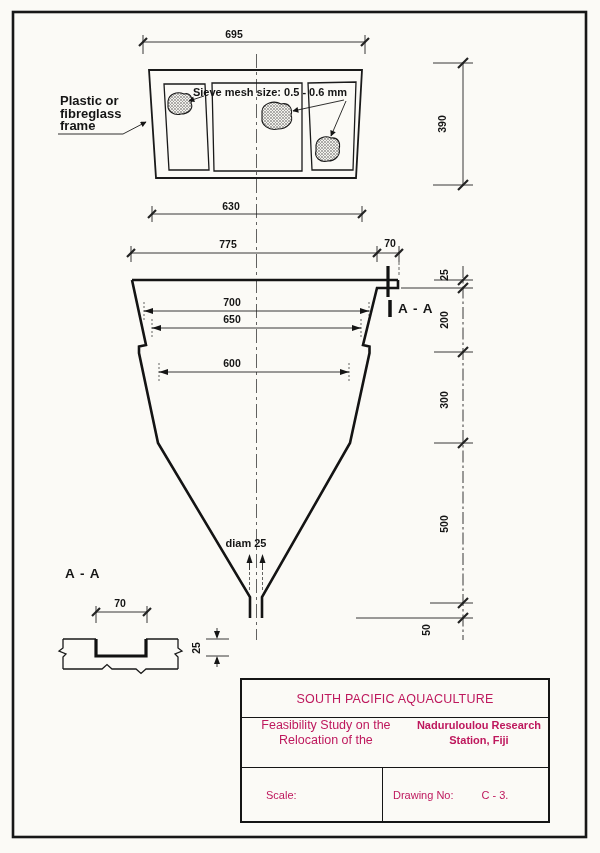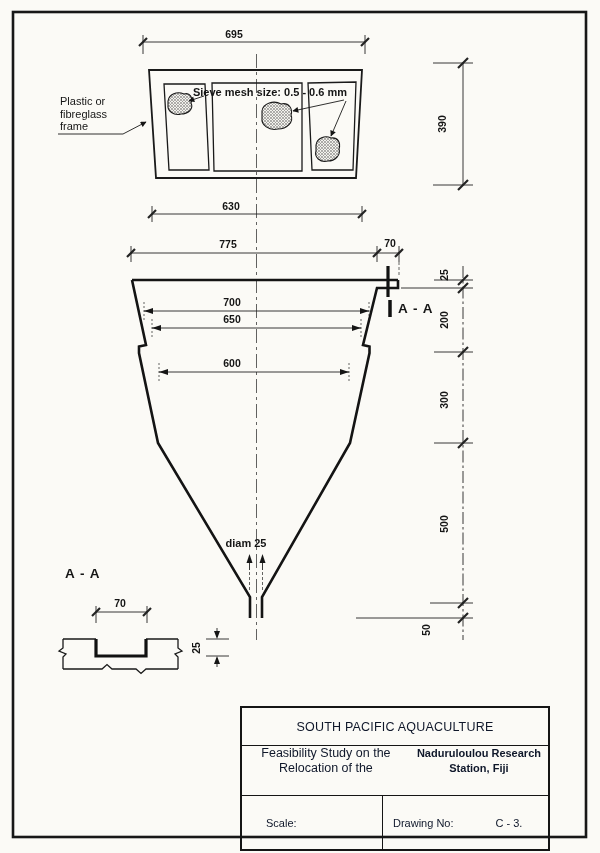--- a/index.html
+++ b/index.html
@@ -8,39 +8,39 @@
     background:#fbfaf6;
     font-family:"Liberation Sans", sans-serif;color:#111;
   }
   svg{position:absolute;left:0;top:0;}
   svg text{font-family:"Liberation Sans", sans-serif;fill:#151515;}
   .dimtxt{font-size:10.5px;font-weight:bold;}
   .notetxt{font-size:11px;font-weight:bold;}
   .sectxt{font-size:13.5px;font-weight:bold;letter-spacing:1px;}
   .frame-note{
     position:absolute;left:60px;top:95px;width:70px;
-    font-size:11px;line-height:12.5px;font-weight:normal;
+    font-size:13px;line-height:12.5px;font-weight:bold;
     white-space:pre-line;color:#151515;
   }
   .tb{
     position:absolute;left:240px;top:678px;width:310px;height:145px;
     border:2px solid #151515;box-sizing:border-box;background:transparent;
-    display:flex;flex-direction:column;color:#0f172a;margin-top:28px;
+    display:flex;flex-direction:column;color:#be185d;
   }
   .tb-row{box-sizing:border-box;border-bottom:1.5px solid #151515;}
   .tb-r1{height:38px;display:flex;flex-direction:column;justify-content:center;
     text-align:center;font-size:12.5px;line-height:14px;letter-spacing:.2px;}
   .tb-r2{height:50px;display:flex;flex-direction:row;justify-content:center;
     text-align:center;font-size:12.5px;line-height:15px;}
   .tb-r2 .bold{font-weight:bold;font-size:11px;}
   .tb-r3{height:36px;display:flex;align-items:center;justify-content:center;font-size:12.5px;}
   .tb-r4{flex:1;border-bottom:none;display:flex;align-items:center;font-size:11px;}
   .tb-scale{width:140px;padding-left:24px;box-sizing:border-box;align-self:stretch;display:flex;align-items:center;}
   .tb-dno{flex:1;border-left:1.5px solid #151515;padding-left:10px;align-self:stretch;
-    display:flex;align-items:center;gap:42px;}
+    display:flex;align-items:center;gap:28px;}
 </style>
 </head>
 <body>
 
 <svg width="600" height="853" viewBox="0 0 600 853">
   <defs>
     <marker id="arr" viewBox="0 0 10 10" refX="9" refY="5" markerWidth="9" markerHeight="6.5" orient="auto">
       <path d="M0,0 L10,5 L0,10 z" fill="#151515"></path>
     </marker>
     <pattern id="stipple" width="3" height="3" patternUnits="userSpaceOnUse">

